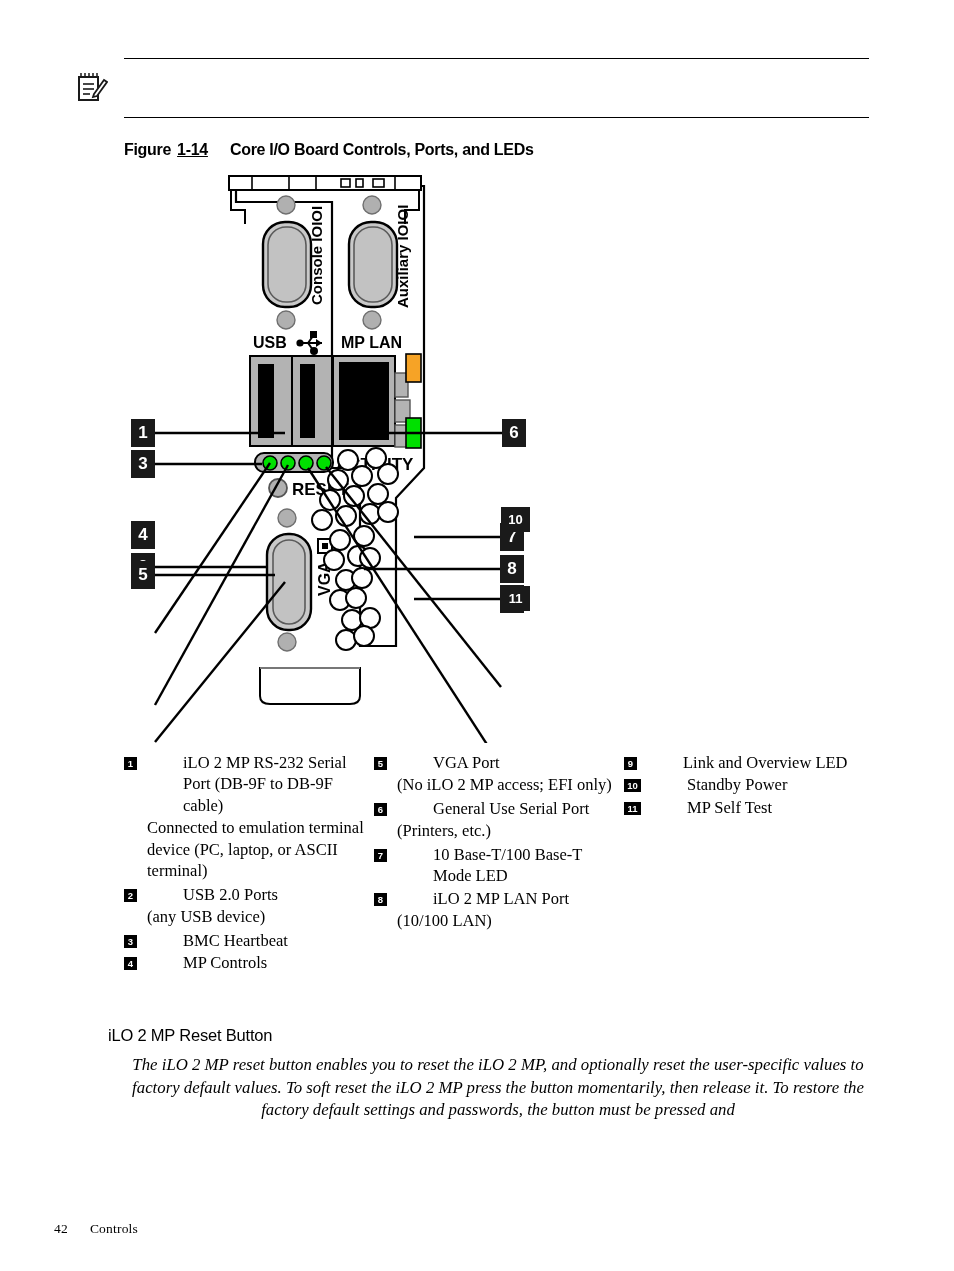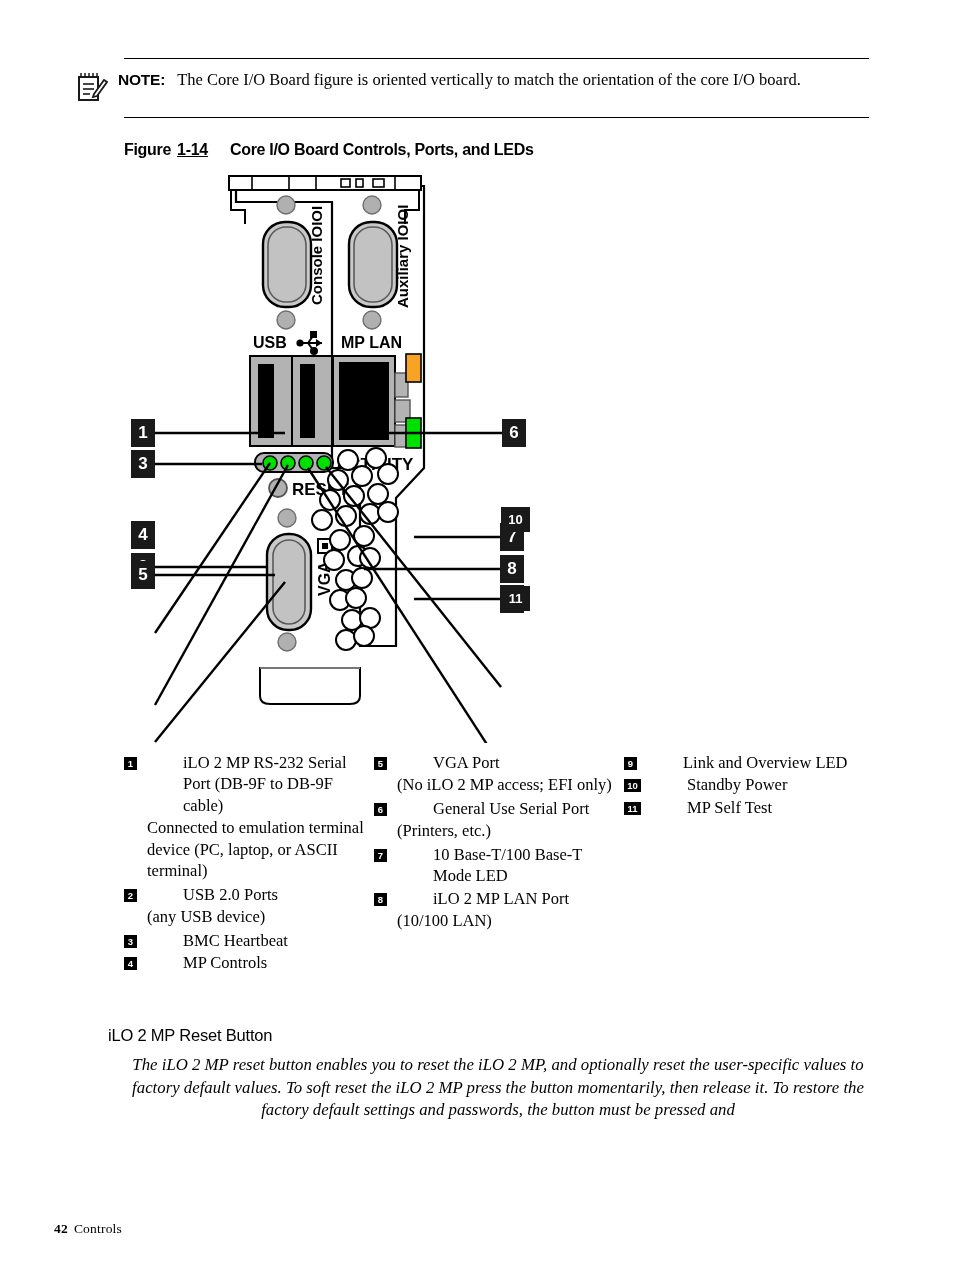--- a/index.html
+++ b/index.html
@@ -140,21 +140,21 @@
   }
 
   
   .footer {
     position: absolute;
     left: 54px;
     top: 1221px;
     font-size: 13.5px;
     letter-spacing: 0.2px;
   }
-  .footer .pg { margin-right: 6px; font-weight: bold; }
+  .footer .pg { margin-right: 22px; }
 
   .vert-label {
     font-family: "Liberation Sans", sans-serif;
     font-weight: bold;
   }
 </style>
 </head>
 <body>
 
 <div class="note-block">
@@ -162,23 +162,20 @@
   <div class="note-body">
     <div class="note-icon">
       <svg width="34" height="34" viewBox="0 0 34 34">
         <rect x="5" y="7" width="19" height="23" fill="#ffffff" stroke="#1a1a1a" stroke-width="2"></rect>
         <line x1="9" y1="14" x2="20" y2="14" stroke="#1a1a1a" stroke-width="1.6"></line>
         <line x1="9" y1="19" x2="20" y2="19" stroke="#1a1a1a" stroke-width="1.6"></line>
         <line x1="9" y1="24" x2="16" y2="24" stroke="#1a1a1a" stroke-width="1.6"></line>
         <path d="M7 7 L7 3 M11 7 L11 3 M15 7 L15 3 M19 7 L19 3 M23 7 L23 3" stroke="#1a1a1a" stroke-width="1.5" fill="none"></path>
         <path d="M20 24 L30 10 L33 12 L23 26 L19 27 Z" fill="#ffffff" stroke="#1a1a1a" stroke-width="1.8"></path>
       </svg>
-    </div>
-    <div class="note-text">
-      <span class="note-label">NOTE:</span><span class="note-gap"></span><span>The Core I/O Board figure is oriented vertically to match the orientation of the core I/O board.</span>
     </div>
   </div>
   <div class="note-rule"></div>
 </div>
 
 <div class="fig-caption">
   <span>Figure</span><span class="num">1-14</span><span>Core I/O Board Controls, Ports, and LEDs</span>
 </div>
 
 <div class="figure">

